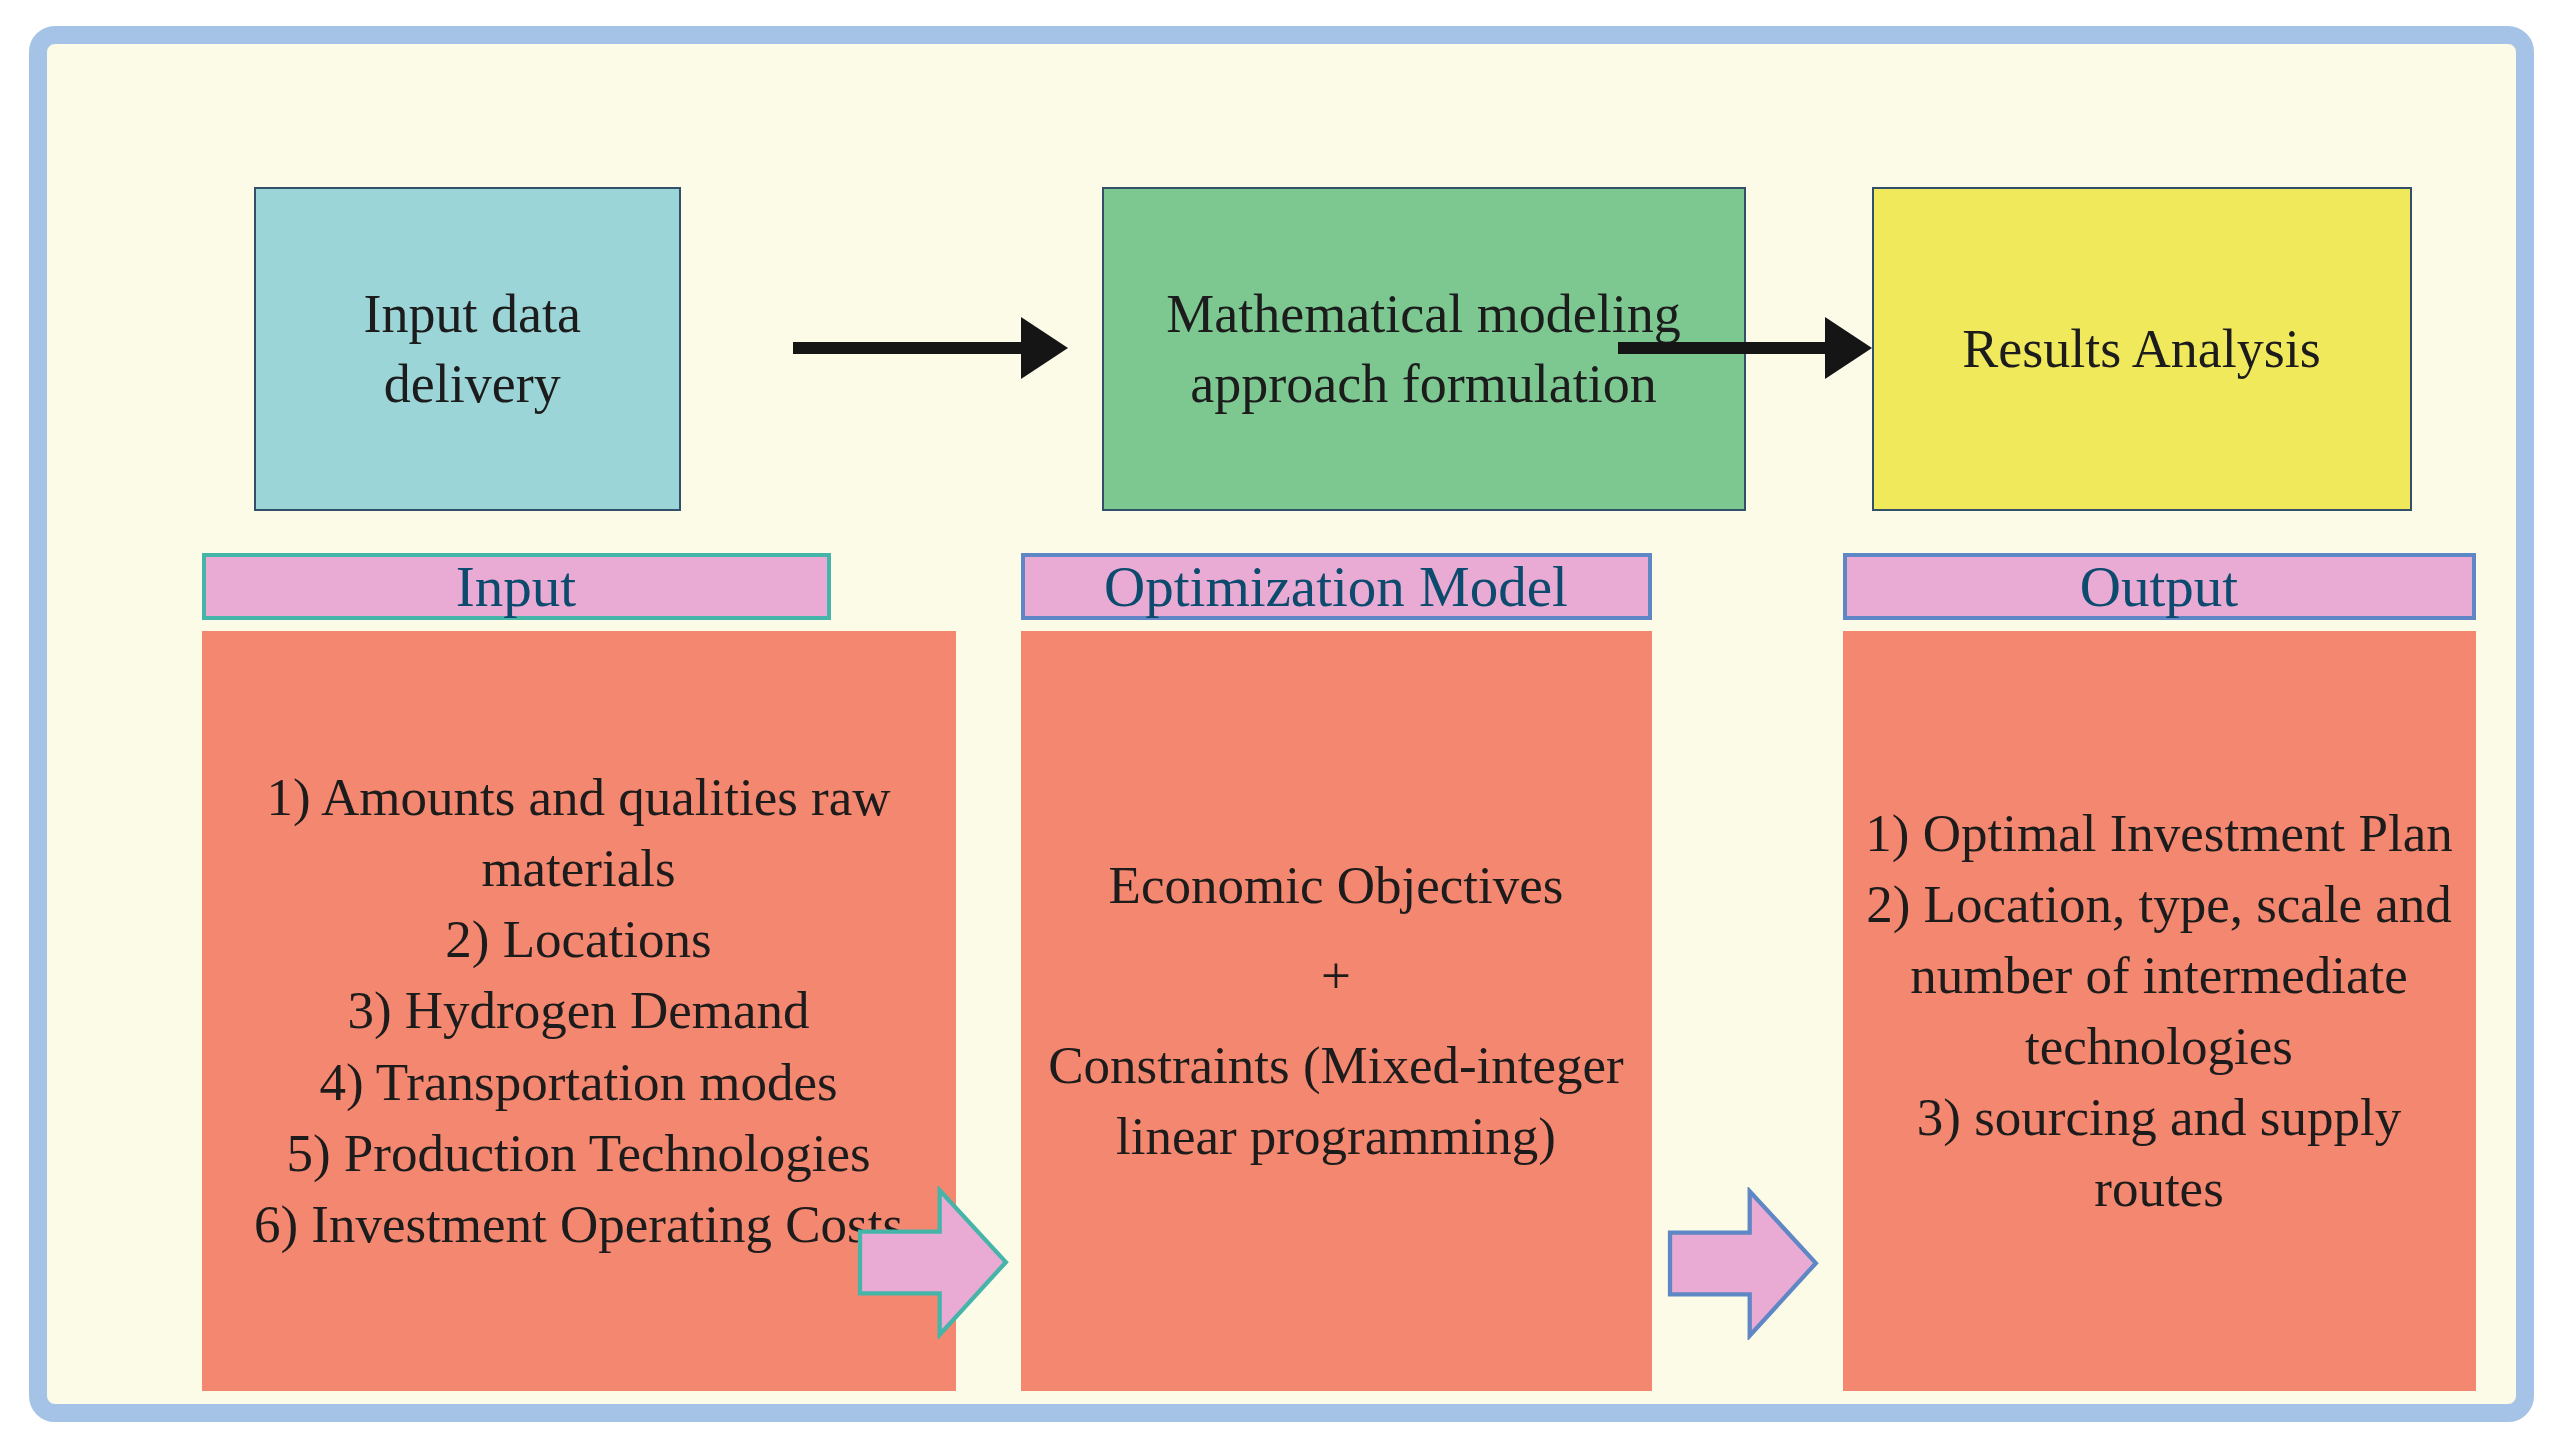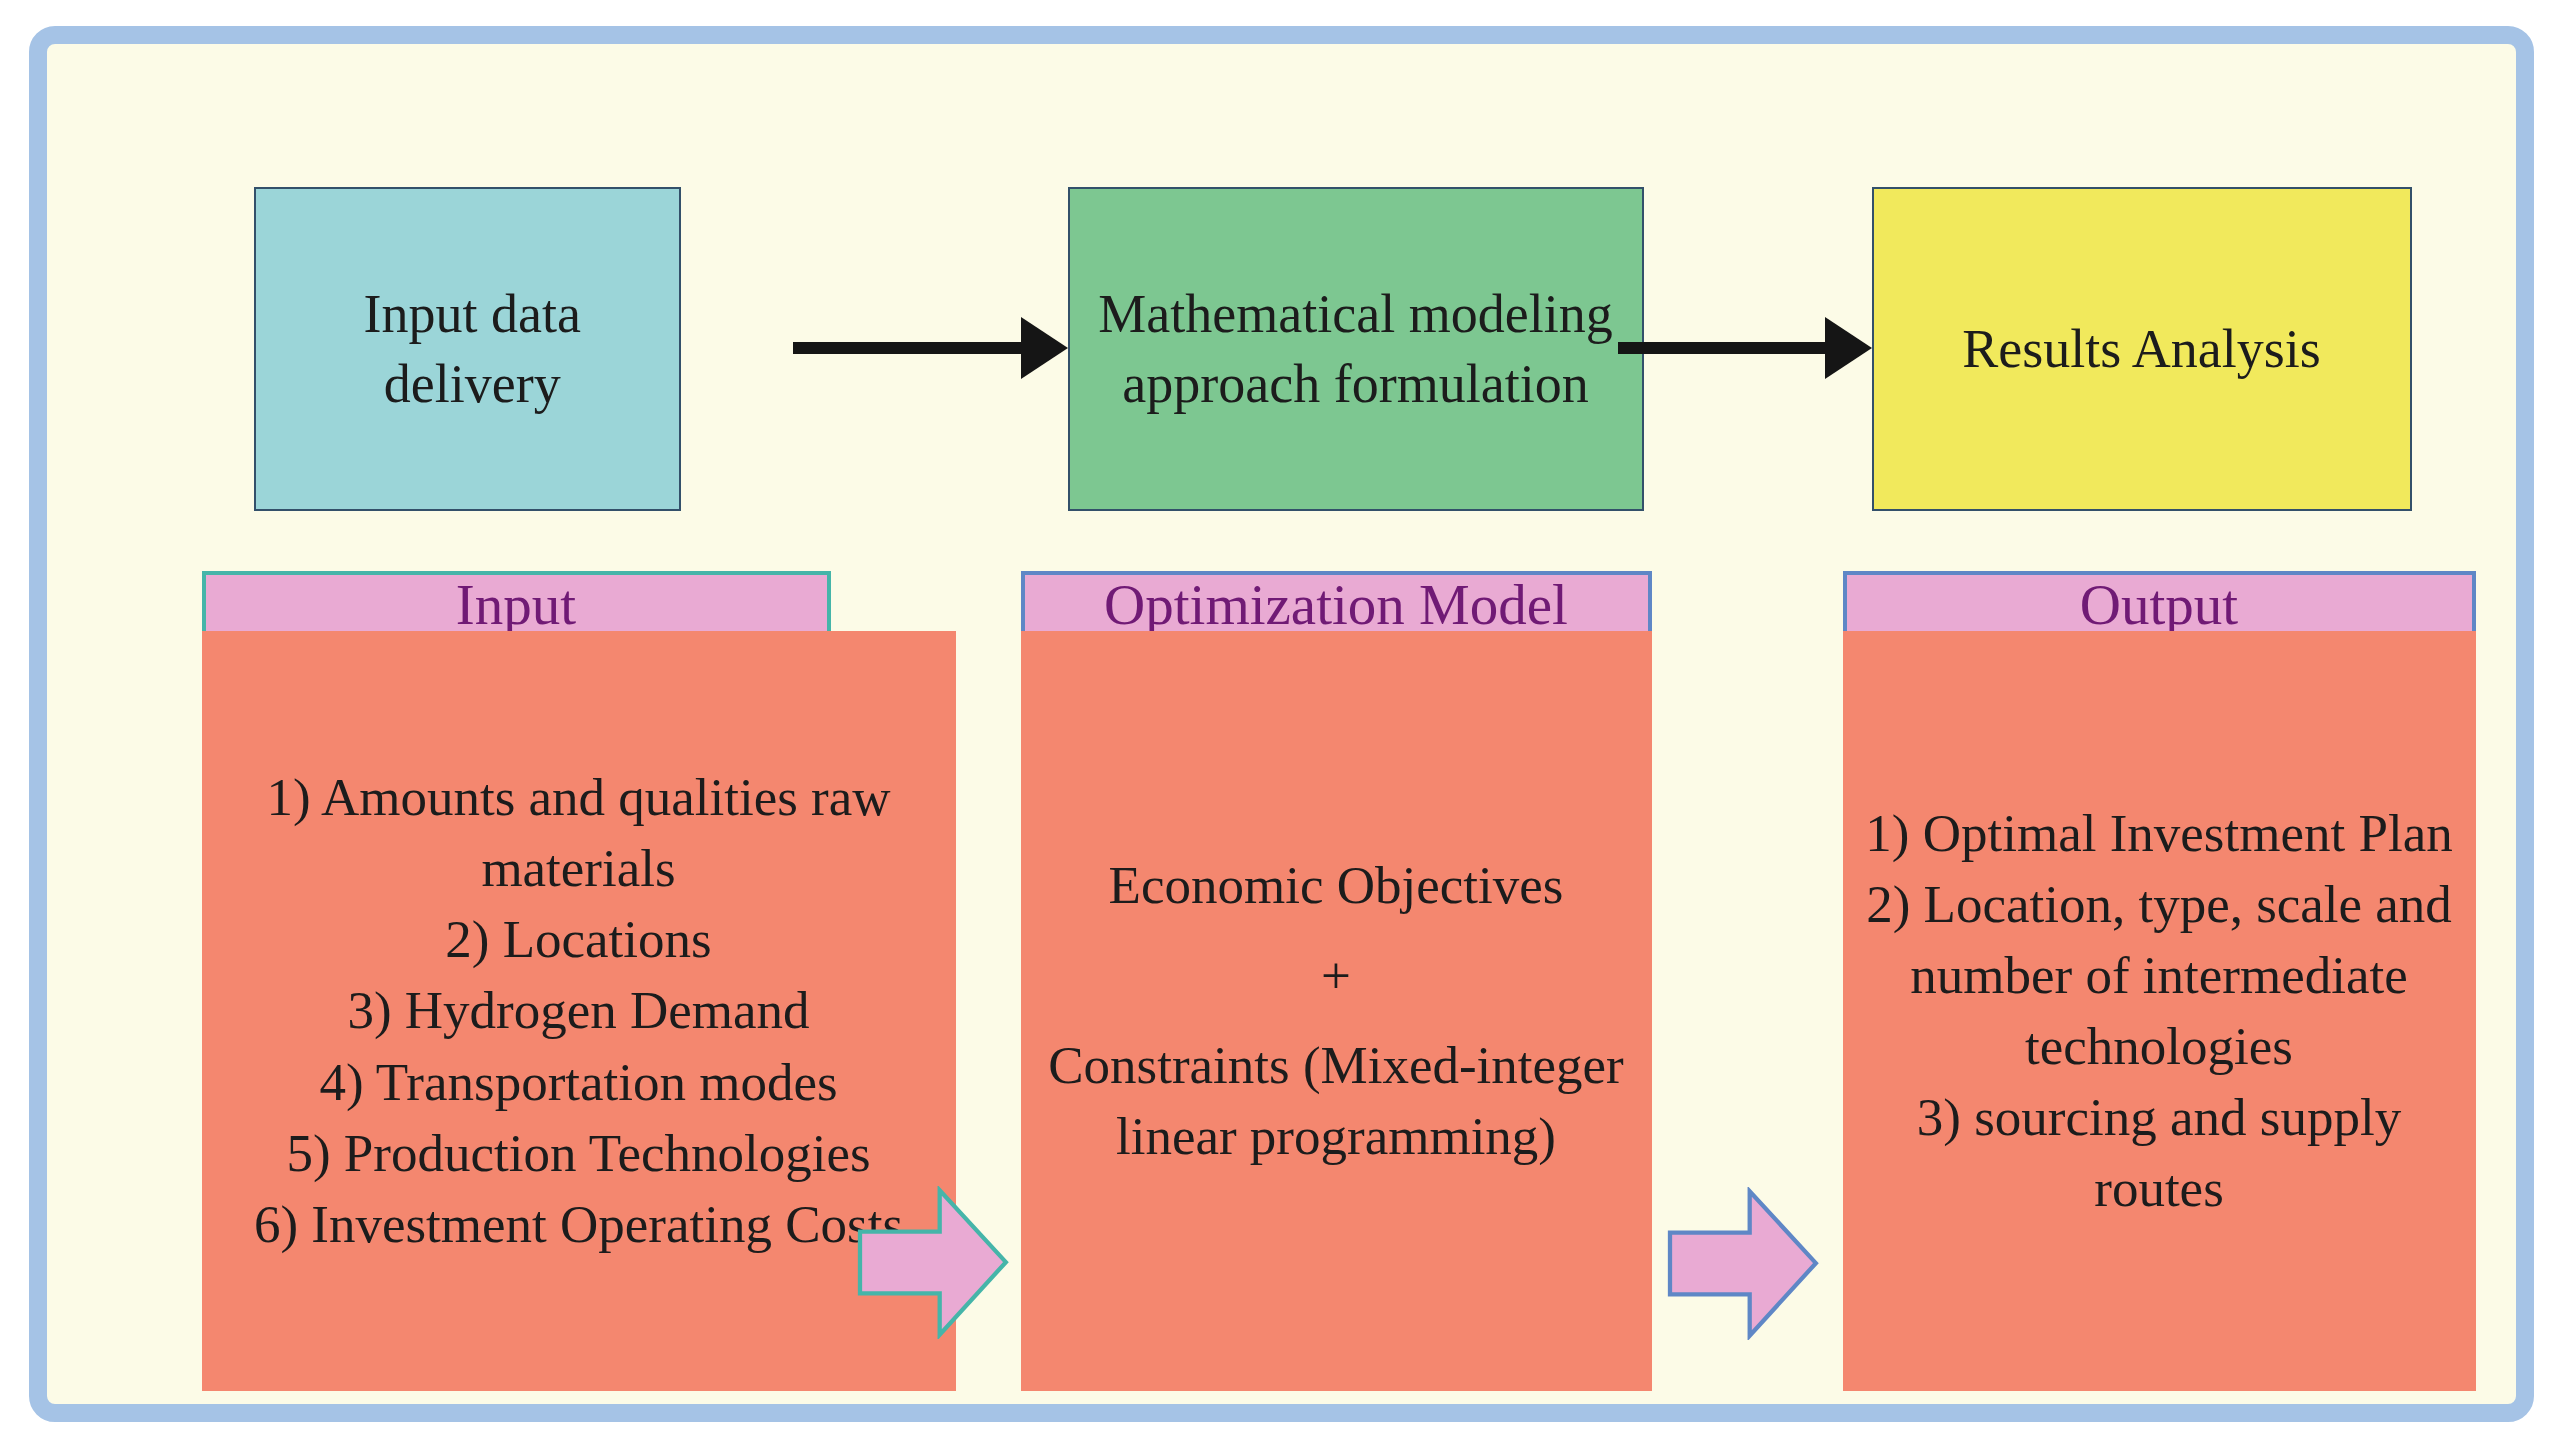--- a/index.html
+++ b/index.html
@@ -21,43 +21,43 @@
   .topbox{
     position:absolute;top:143px;height:324px;
     box-sizing:border-box;
     border:2.9px solid #33506a;
     display:flex;align-items:center;justify-content:center;
     text-align:center;
     font-size:54px;line-height:1.3;color:#1c1c1c;
     padding:0 21.4px;
   }
   .topbox.cyan{left:207px;width:427px;padding-left:32px;}
-  .topbox.green{left:1021px;width:576px;align-items:center;}
+  .topbox.green{left:1055px;width:644px;align-items:center;}
   .topbox.yellow{left:1825px;width:540px;}
 
   .harrow{position:absolute;top:272px;height:64px;}
   .harrow .shaft{
     position:absolute;left:0;right:41px;top:50%;height:12px;
     transform:translateY(-50%);background:#151515;
   }
   .harrow .head{
     position:absolute;right:0;top:50%;transform:translateY(-50%);
     width:0;height:0;
     border-left:47px solid #151515;
     border-top:31px solid transparent;
     border-bottom:31px solid transparent;
   }
   .harrow.a1{left:746px;width:275px;}
   .harrow.a2{left:1571px;width:254px;}
 
   .colheader{
-    position:absolute;top:527px;height:67px;
+    position:absolute;top:509px;height:67px;
     box-sizing:border-box;border:4.3px solid;
     display:flex;align-items:center;justify-content:center;
-    font-size:57px;color:#701a75;
+    font-size:57px;color:#0c4a6e;
   }
   .colheader.c1{left:155px;width:629px;}
   .colheader.c2{left:974px;width:631px;}
   .colheader.c3{left:1796px;width:633px;}
 
   .colbody{
     position:absolute;top:587px;height:760px;
     box-sizing:border-box;
     display:flex;flex-direction:column;align-items:center;justify-content:center;
     text-align:center;

